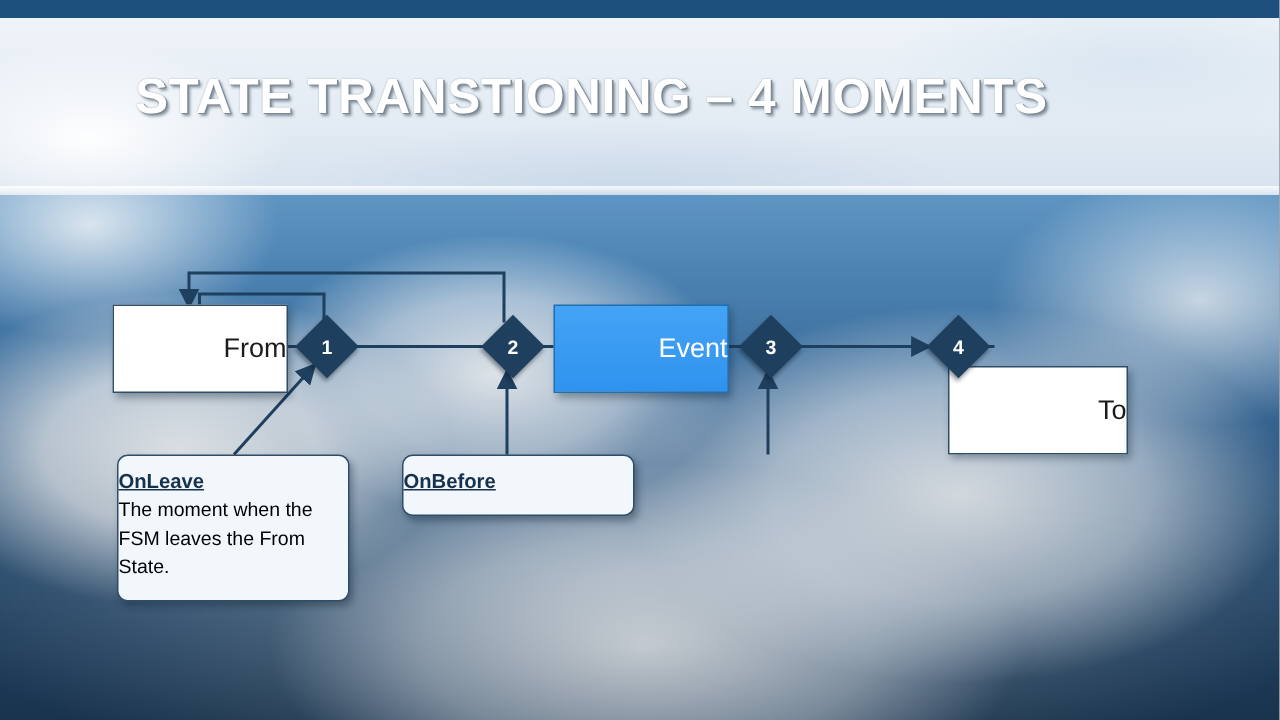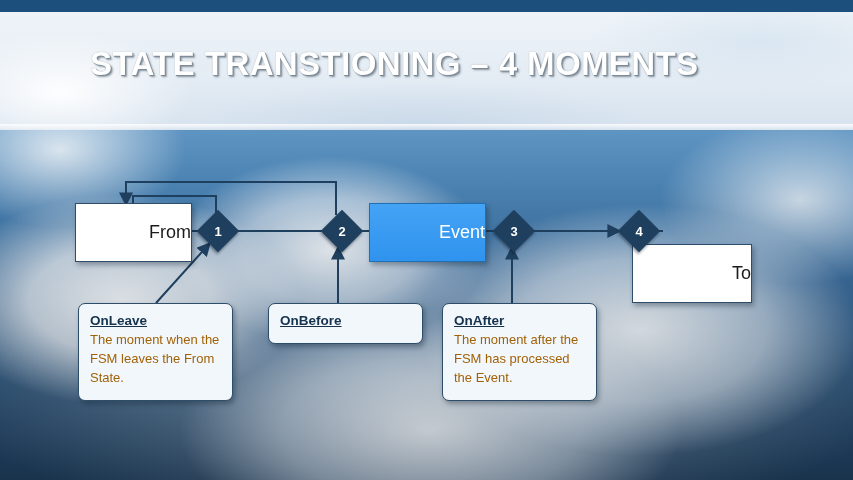--- a/index.html
+++ b/index.html
@@ -125,34 +125,34 @@
   .d3 { left: 499px; top: 216px; }
   .d4 { left: 624px; top: 216px; }
 
   .callout {
     position: absolute;
     width: 155px;
     background: #f2f7fc;
     border: 1px solid #2e4d68;
     border-radius: 7px;
     box-shadow: 2px 3px 5px rgba(10,25,40,0.35);
-    padding: 9px 11px 12px 11px;
+    padding: 9px 11px 12px 0;
     box-sizing: border-box;
   }
   .callout .head {
     font-size: 13.5px;
     font-weight: bold;
     color: #17324d;
     text-decoration: underline;
     margin-bottom: 3px;
   }
   .callout .body {
     font-size: 13px;
     line-height: 1.45;
-    color: #a16207;
+    color: #000000;
   }
   .c1 { left: 78px;  top: 303px; }
   .c2 { left: 268px; top: 303px; }
   .c3 { left: 442px; top: 303px; }
   .c4 { left: 624px; top: 303px; }
 </style>
 </head>
 <body>
 
 <div id="slide">
@@ -218,19 +218,15 @@
     <div class="diamond d4"></div>
     <div class="diamond-num d4">4</div>
 
     <div class="callout c1">
       <div class="head">OnLeave</div>
       <div class="body">The moment when the FSM leaves the From State.</div>
     </div>
     <div class="callout c2">
       <div class="head">OnBefore</div>
     </div>
-    <div class="callout c3">
-      <div class="head">OnAfter</div>
-      <div class="body">The moment after the FSM has processed the Event.</div>
-    </div>
 
   </div>
 </div>
 
 </body></html>

